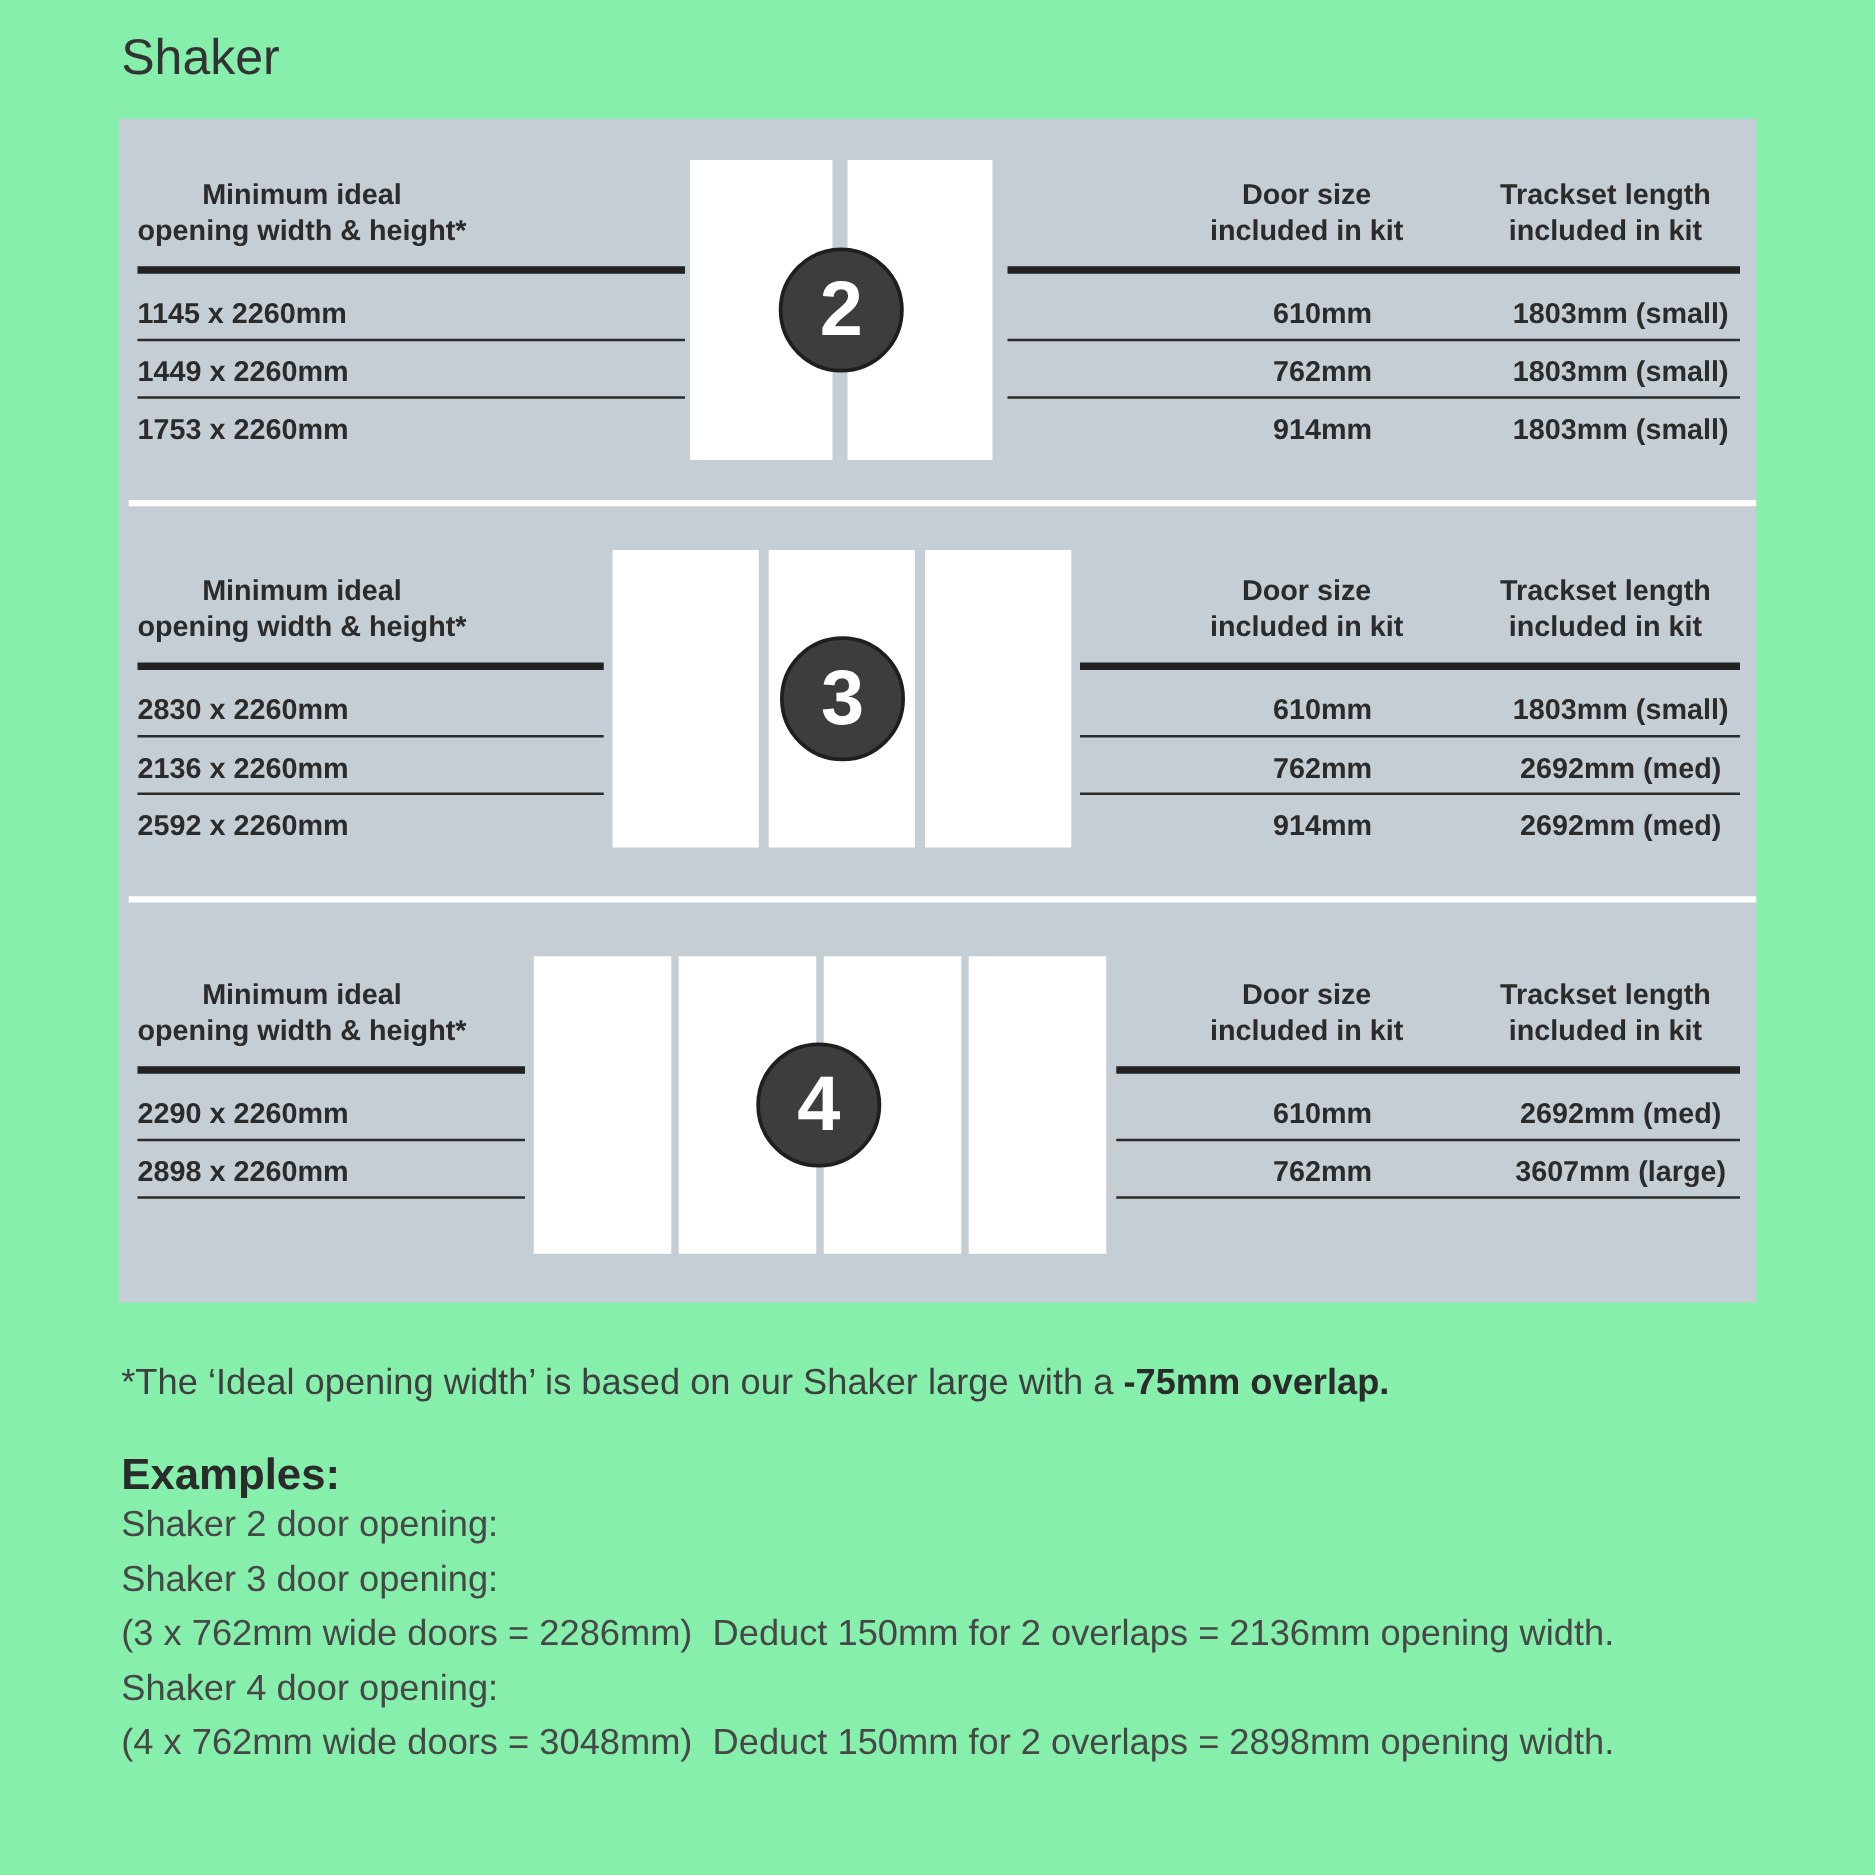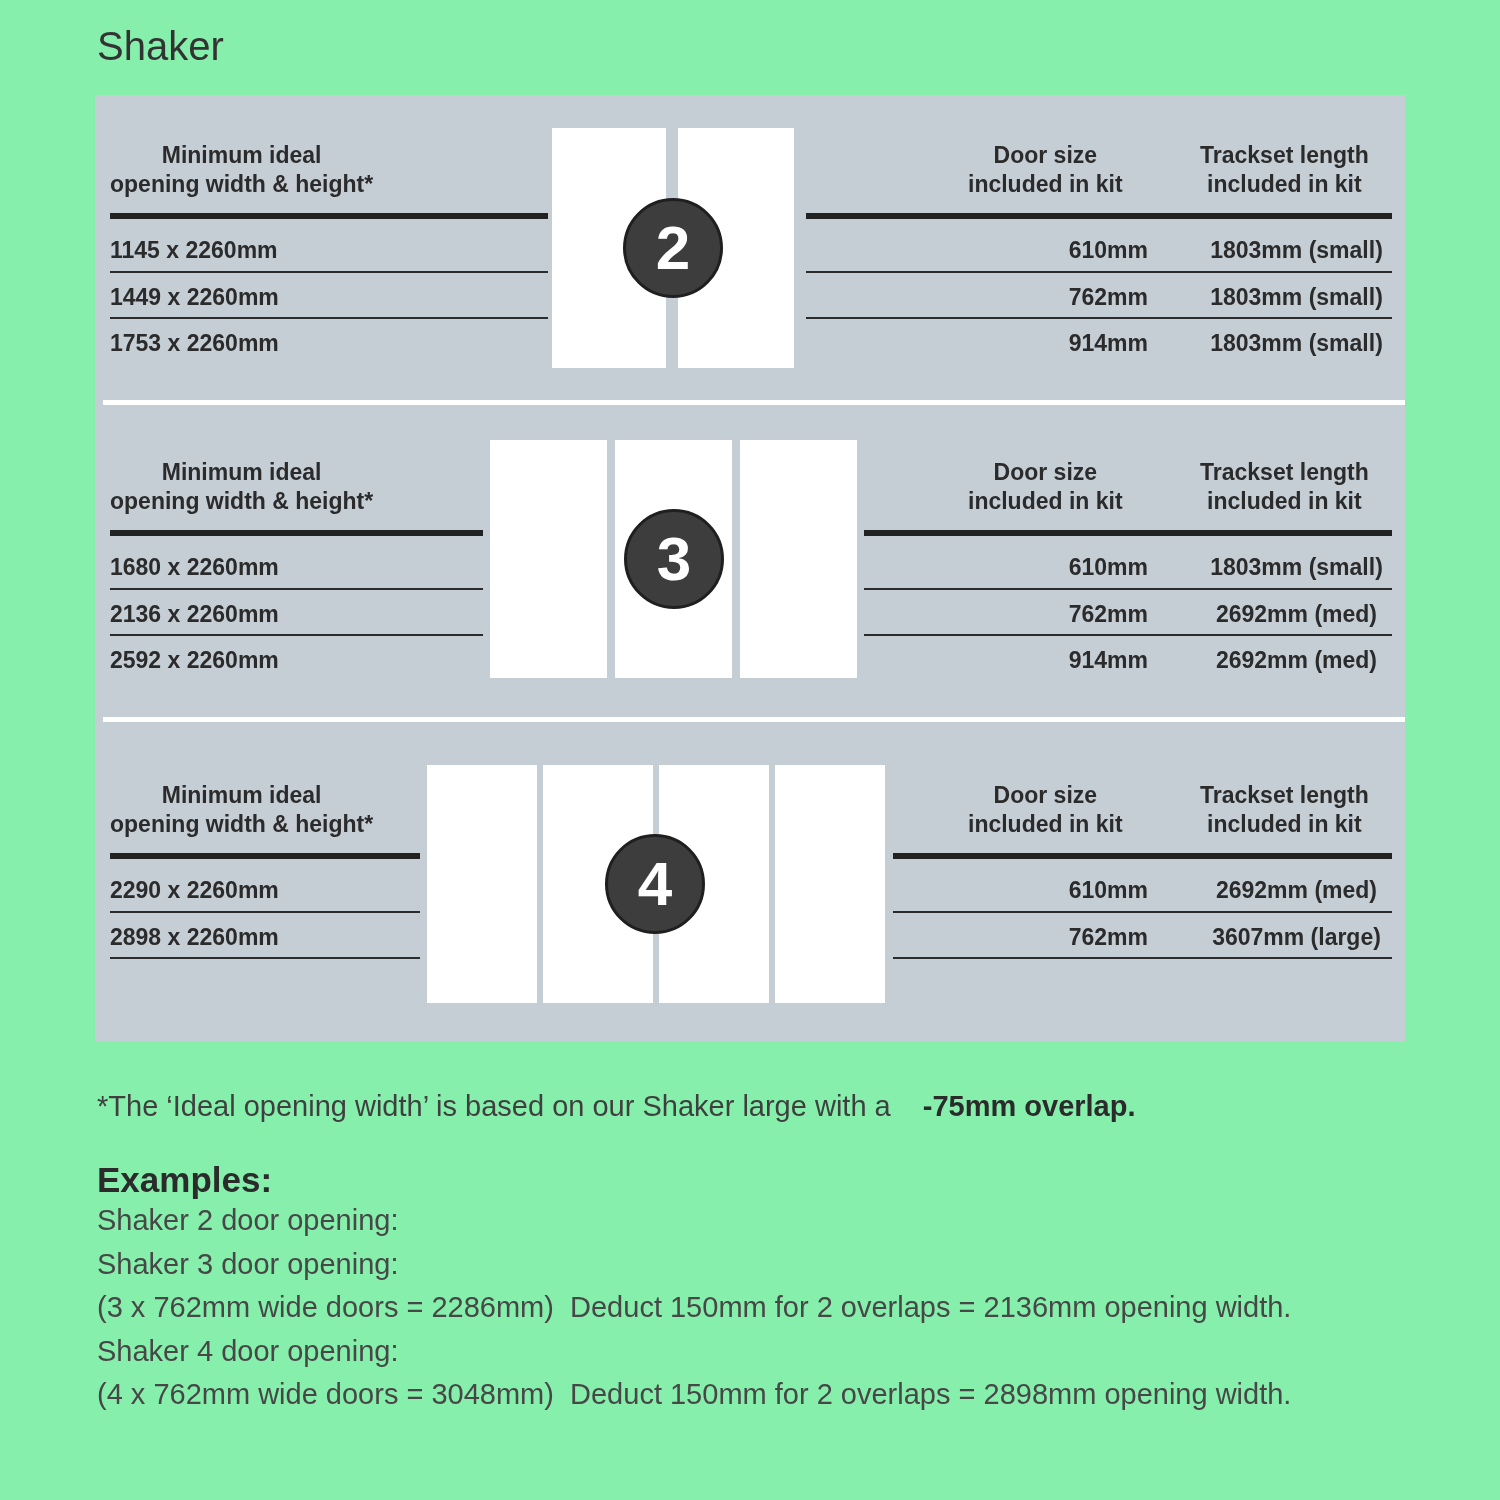--- a/index.html
+++ b/index.html
@@ -24,41 +24,41 @@
   .ra{top:128px}.rb{top:174px}
   .rl{left:110px;}
   .sec0 .rl{width:438px}.sec1 .rl{width:373px}.sec2 .rl{width:310px}
   .sec0 .rr{left:806px;width:586px}
   .sec1 .rr{left:864px;width:528px}
   .sec2 .rr{left:893px;width:499px}
 
   .cell{position:absolute;font-weight:bold;font-size:23px;line-height:28px;color:#2b2b2b;white-space:nowrap;}
   .r0{top:93px}.r1{top:140px}.r2{top:186px}
   .opening{left:110px;}
-  .doorsize{left:968px;width:180px;text-align:right;}
+  .doorsize{left:968px;width:180px;text-align:center;}
   .trackset{left:1200px;width:193px;text-align:center;}
 
   .door{position:absolute;background:#ffffff;}
   .sec0 .door{top:-15px;height:240px;width:114px;}
   .sec0 .d0{left:552px}.sec0 .d1{left:678px;width:116px}
   .sec1 .door{top:-20px;height:238px;width:117px;}
   .sec1 .d0{left:490px}.sec1 .d1{left:615px}.sec1 .d2{left:740px}
   .sec2 .door{top:-18px;height:238px;width:110px;}
   .sec2 .d0{left:427px}.sec2 .d1{left:543px}.sec2 .d2{left:659px}.sec2 .d3{left:775px}
 
   .count-circle{position:absolute;width:94px;height:94px;border-radius:50%;
     background:#3d3d3d;border:3px solid #1f1f1f;color:#ffffff;
     display:flex;align-items:center;justify-content:center;
     font-size:62px;font-weight:bold;line-height:1;}
   .sec0 .count-circle{left:623px;top:55px}
   .sec1 .count-circle{left:624px;top:49px}
   .sec2 .count-circle{left:605px;top:51px}
 
   .footnote{position:absolute;left:97px;top:1090px;font-size:29px;color:#3f3f3f;white-space:pre-wrap;}
-  .footnote b{color:#2b2b2b;margin-left:24px;}
+  .footnote b{color:#2b2b2b;}
   .ex-heading{position:absolute;left:97px;top:1160px;font-size:35px;font-weight:bold;color:#2b2b2b;}
   .ex-lines{position:absolute;left:97px;top:1199px;font-size:29px;color:#474747;}
   .ex-line{height:43.5px;line-height:43.5px;white-space:pre-wrap;}
 </style>
 </head>
 <body>
 
 <div class="page">
 
   <div class="title">Shaker</div>
@@ -117,21 +117,21 @@
     <div class="hdr door-hdr">
       <div>Door size</div>
       <div>included in kit</div>
     </div>
     <div class="hdr track-hdr">
       <div>Trackset length</div>
       <div>included in kit</div>
     </div>
     <div class="rule thick rl"></div>
     <div class="rule thick rr"></div>
-    <div class="cell opening r0">1680 x 2260mm</div>
+    <div class="cell opening r0">2830 x 2260mm</div>
     <div class="cell doorsize r0">610mm</div>
     <div class="cell trackset r0">1803mm (small)</div>
     <div class="rule thin ra rl"></div>
     <div class="rule thin ra rr"></div>
     <div class="cell opening r1">2136 x 2260mm</div>
     <div class="cell doorsize r1">762mm</div>
     <div class="cell trackset r1">2692mm (med)</div>
     <div class="rule thin rb rl"></div>
     <div class="rule thin rb rr"></div>
     <div class="cell opening r2">2592 x 2260mm</div>

